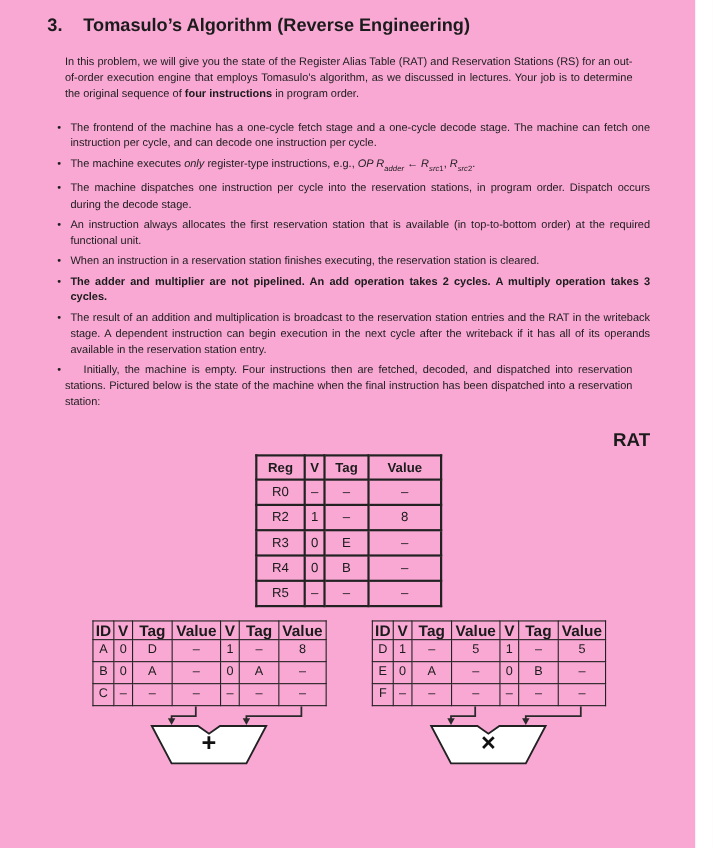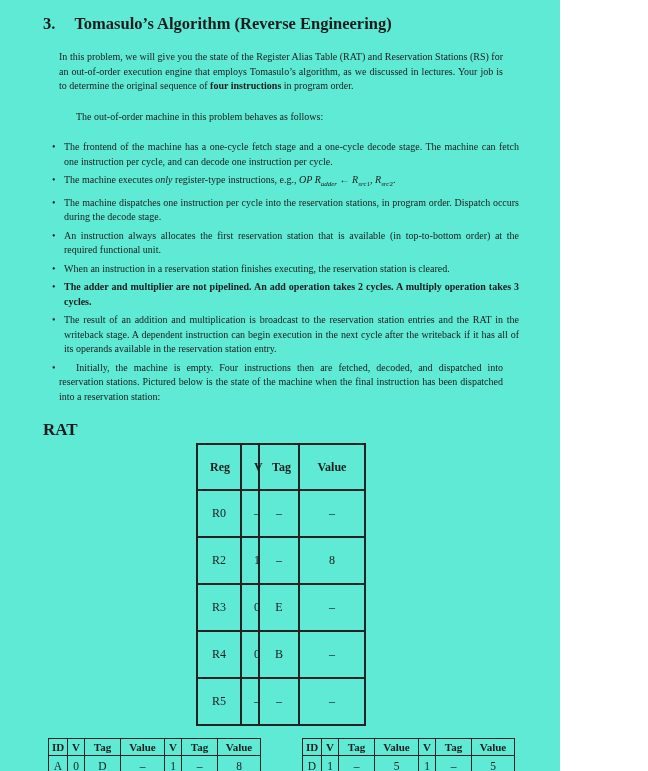--- a/index.html
+++ b/index.html
@@ -1,71 +1,70 @@
 <!DOCTYPE html>
 <html><head>
 <meta charset="utf-8">
 <style>
   html,body { margin:0; padding:0; background:#ffffff; }
   .page {
-    position:relative; width:560px; height:771px; box-sizing:border-box;
-    background:#5eead4; color:#1b1b1b;
-    font-family:Liberation Serif, serif;
+    position:relative; width:632px; height:771px; box-sizing:border-box;
+    background:#f9a8d4; color:#1b1b1b;
+    font-family:Liberation Sans, sans-serif;
     padding:13px 41px 0 43px; overflow:hidden;
   }
   .sec-title { font-size:16.5px; line-height:21px; font-weight:bold; margin:0 0 12px 0; }
   .sec-num { display:inline-block; margin-right:19px; }
   .body-text { font-size:10px; line-height:14.5px; text-align:justify; margin:16px; }
   .indented { text-indent:17px; }
   ul.bullets { list-style:none; margin:5px 0 0 0; padding:0; }
   ul.bullets li {
     position:relative; padding-left:21px; margin-bottom:4px;
     font-size:10px; line-height:14.5px; text-align:justify;
   }
   .marker { position:absolute; left:9px; top:0; }
   sub { font-size:0.7em; }
   .closing { margin-top:3px; }
 
   
   .rat-section { margin-top:7px; }
-  .rat-title { font-size:17px; line-height:19px; font-weight:bold; text-align:left; margin:0 0 4px 0; }
+  .rat-title { font-size:17px; line-height:19px; font-weight:bold; text-align:right; margin:0 0 4px 0; }
   table.rat-table { border-collapse:collapse; margin:0 auto; table-layout:fixed; width:168px; }
   table.rat-table th, table.rat-table td {
-    border:2px solid #222222; text-align:center; padding:12px;
+    border:2px solid #222222; text-align:center; padding:0;
   }
   table.rat-table th { font-size:12px; height:20px; font-weight:bold; }
   table.rat-table td { font-size:12px; height:21px; }
 
   
   .rs-row { display:flex; justify-content:center; gap:42px; margin-top:12px; }
   .rs-group { width:212px; }
   table.rs-table { border-collapse:collapse; table-layout:fixed; width:212px; }
   table.rs-table th, table.rs-table td {
     border:1.7px solid #222222; text-align:center; padding:0; overflow:hidden;
   }
-  table.rs-table th { font-size:11px; height:16px; font-weight:bold; }
+  table.rs-table th { font-size:14px; height:16px; font-weight:bold; }
   table.rs-table td { font-size:11.5px; height:19px; }
   th.dbl, td.dbl { border-left:5px double #222222; }
 
   .alu { position:relative; width:212px; height:56px; }
   .alu svg { position:absolute; left:0; top:0; }
   .alu-symbol {
     position:absolute; left:0; width:212px; top:21px; text-align:center;
     font-size:23px; line-height:24px; font-weight:bold; color:#111;
   }
 </style>
 </head>
 <body>
 
 <div class="page">
 
   <h1 class="sec-title"><span class="sec-num">3.</span><span>Tomasulo’s Algorithm (Reverse Engineering)</span></h1>
 
   <p class="body-text">In this problem, we will give you the state of the Register Alias Table (RAT) and Reservation Stations (RS) for an out-of-order execution engine that employs Tomasulo’s algorithm, as we discussed in lectures. Your job is to determine the original sequence of <b>four instructions</b> in program order.</p>
-  <p class="body-text indented">The out-of-order machine in this problem behaves as follows:</p>
 
   <ul class="bullets">
 
       <li><span class="marker">•</span><span>The frontend of the machine has a one-cycle fetch stage and a one-cycle decode stage. The machine can fetch one instruction per cycle, and can decode one instruction per cycle.</span></li>
 
       <li><span class="marker">•</span><span>The machine executes <i>only</i> register-type instructions, e.g., <i>OP R</i><sub><i>adder</i></sub> ← <i>R</i><sub><i>src</i>1</sub>, <i>R</i><sub><i>src</i>2</sub>.</span></li>
 
       <li><span class="marker">•</span><span>The machine dispatches one instruction per cycle into the reservation stations, in program order. Dispatch occurs during the decode stage.</span></li>
 
       <li><span class="marker">•</span><span>An instruction always allocates the first reservation station that is available (in top-to-bottom order) at the required functional unit.</span></li>

